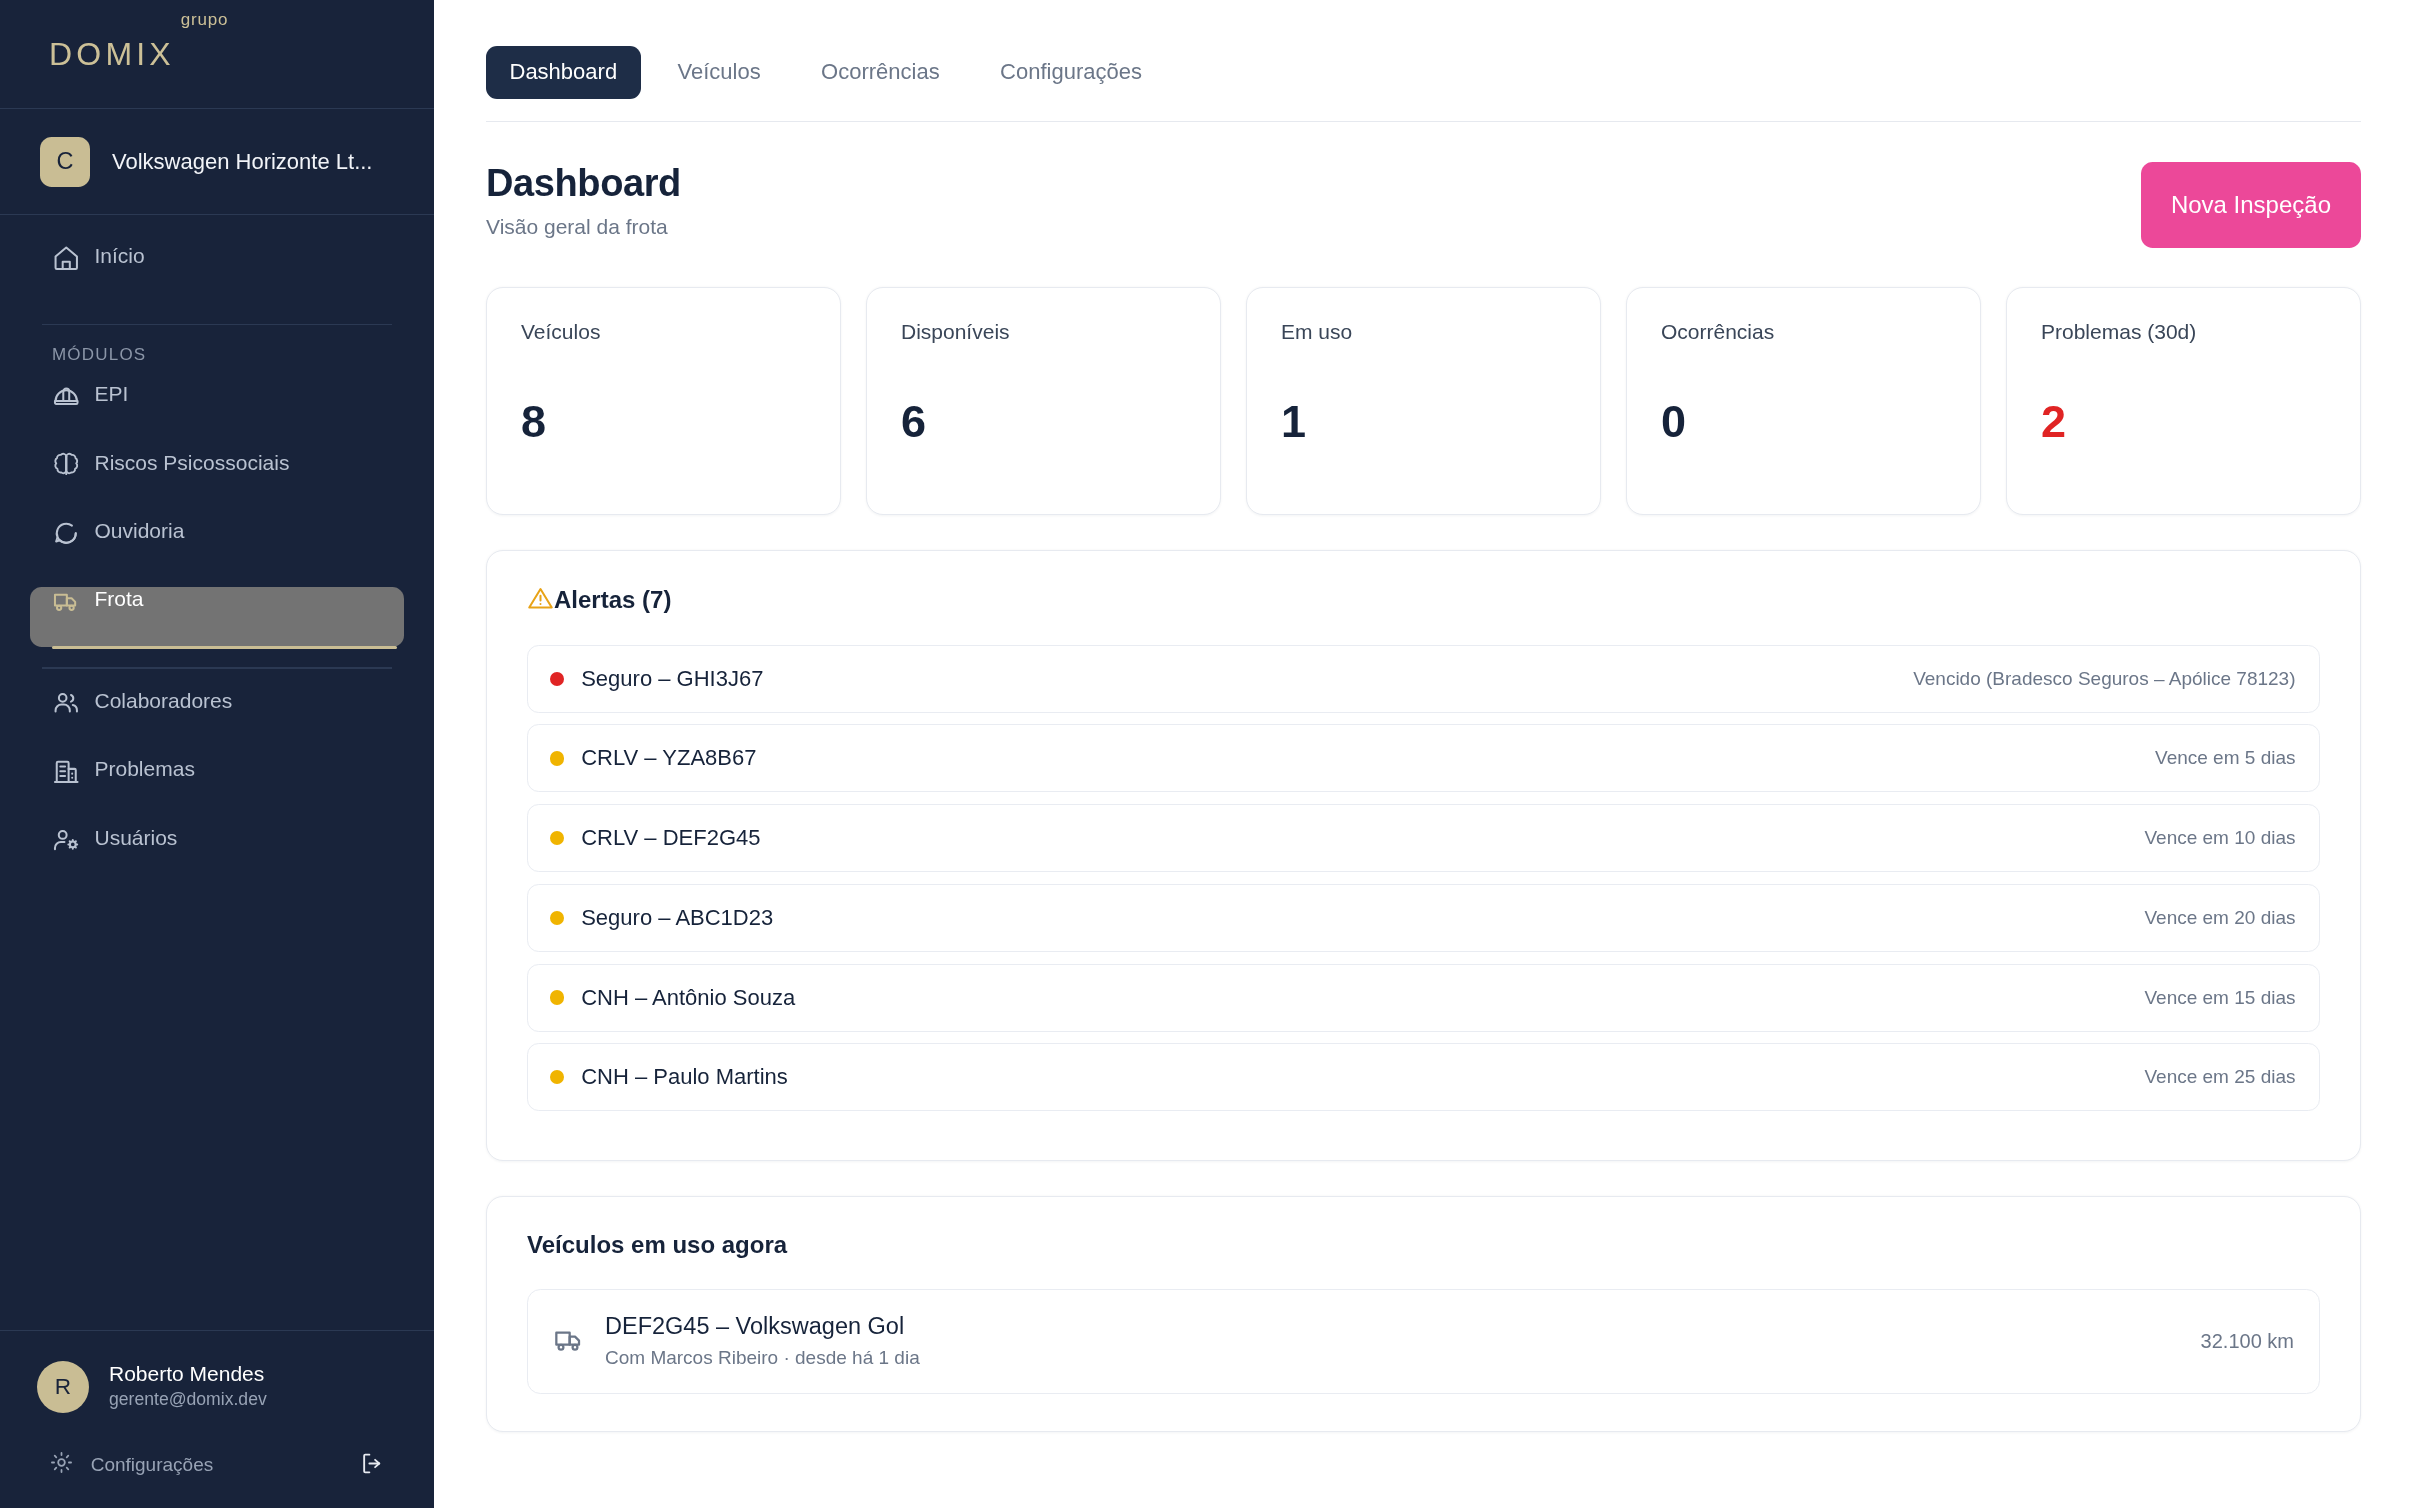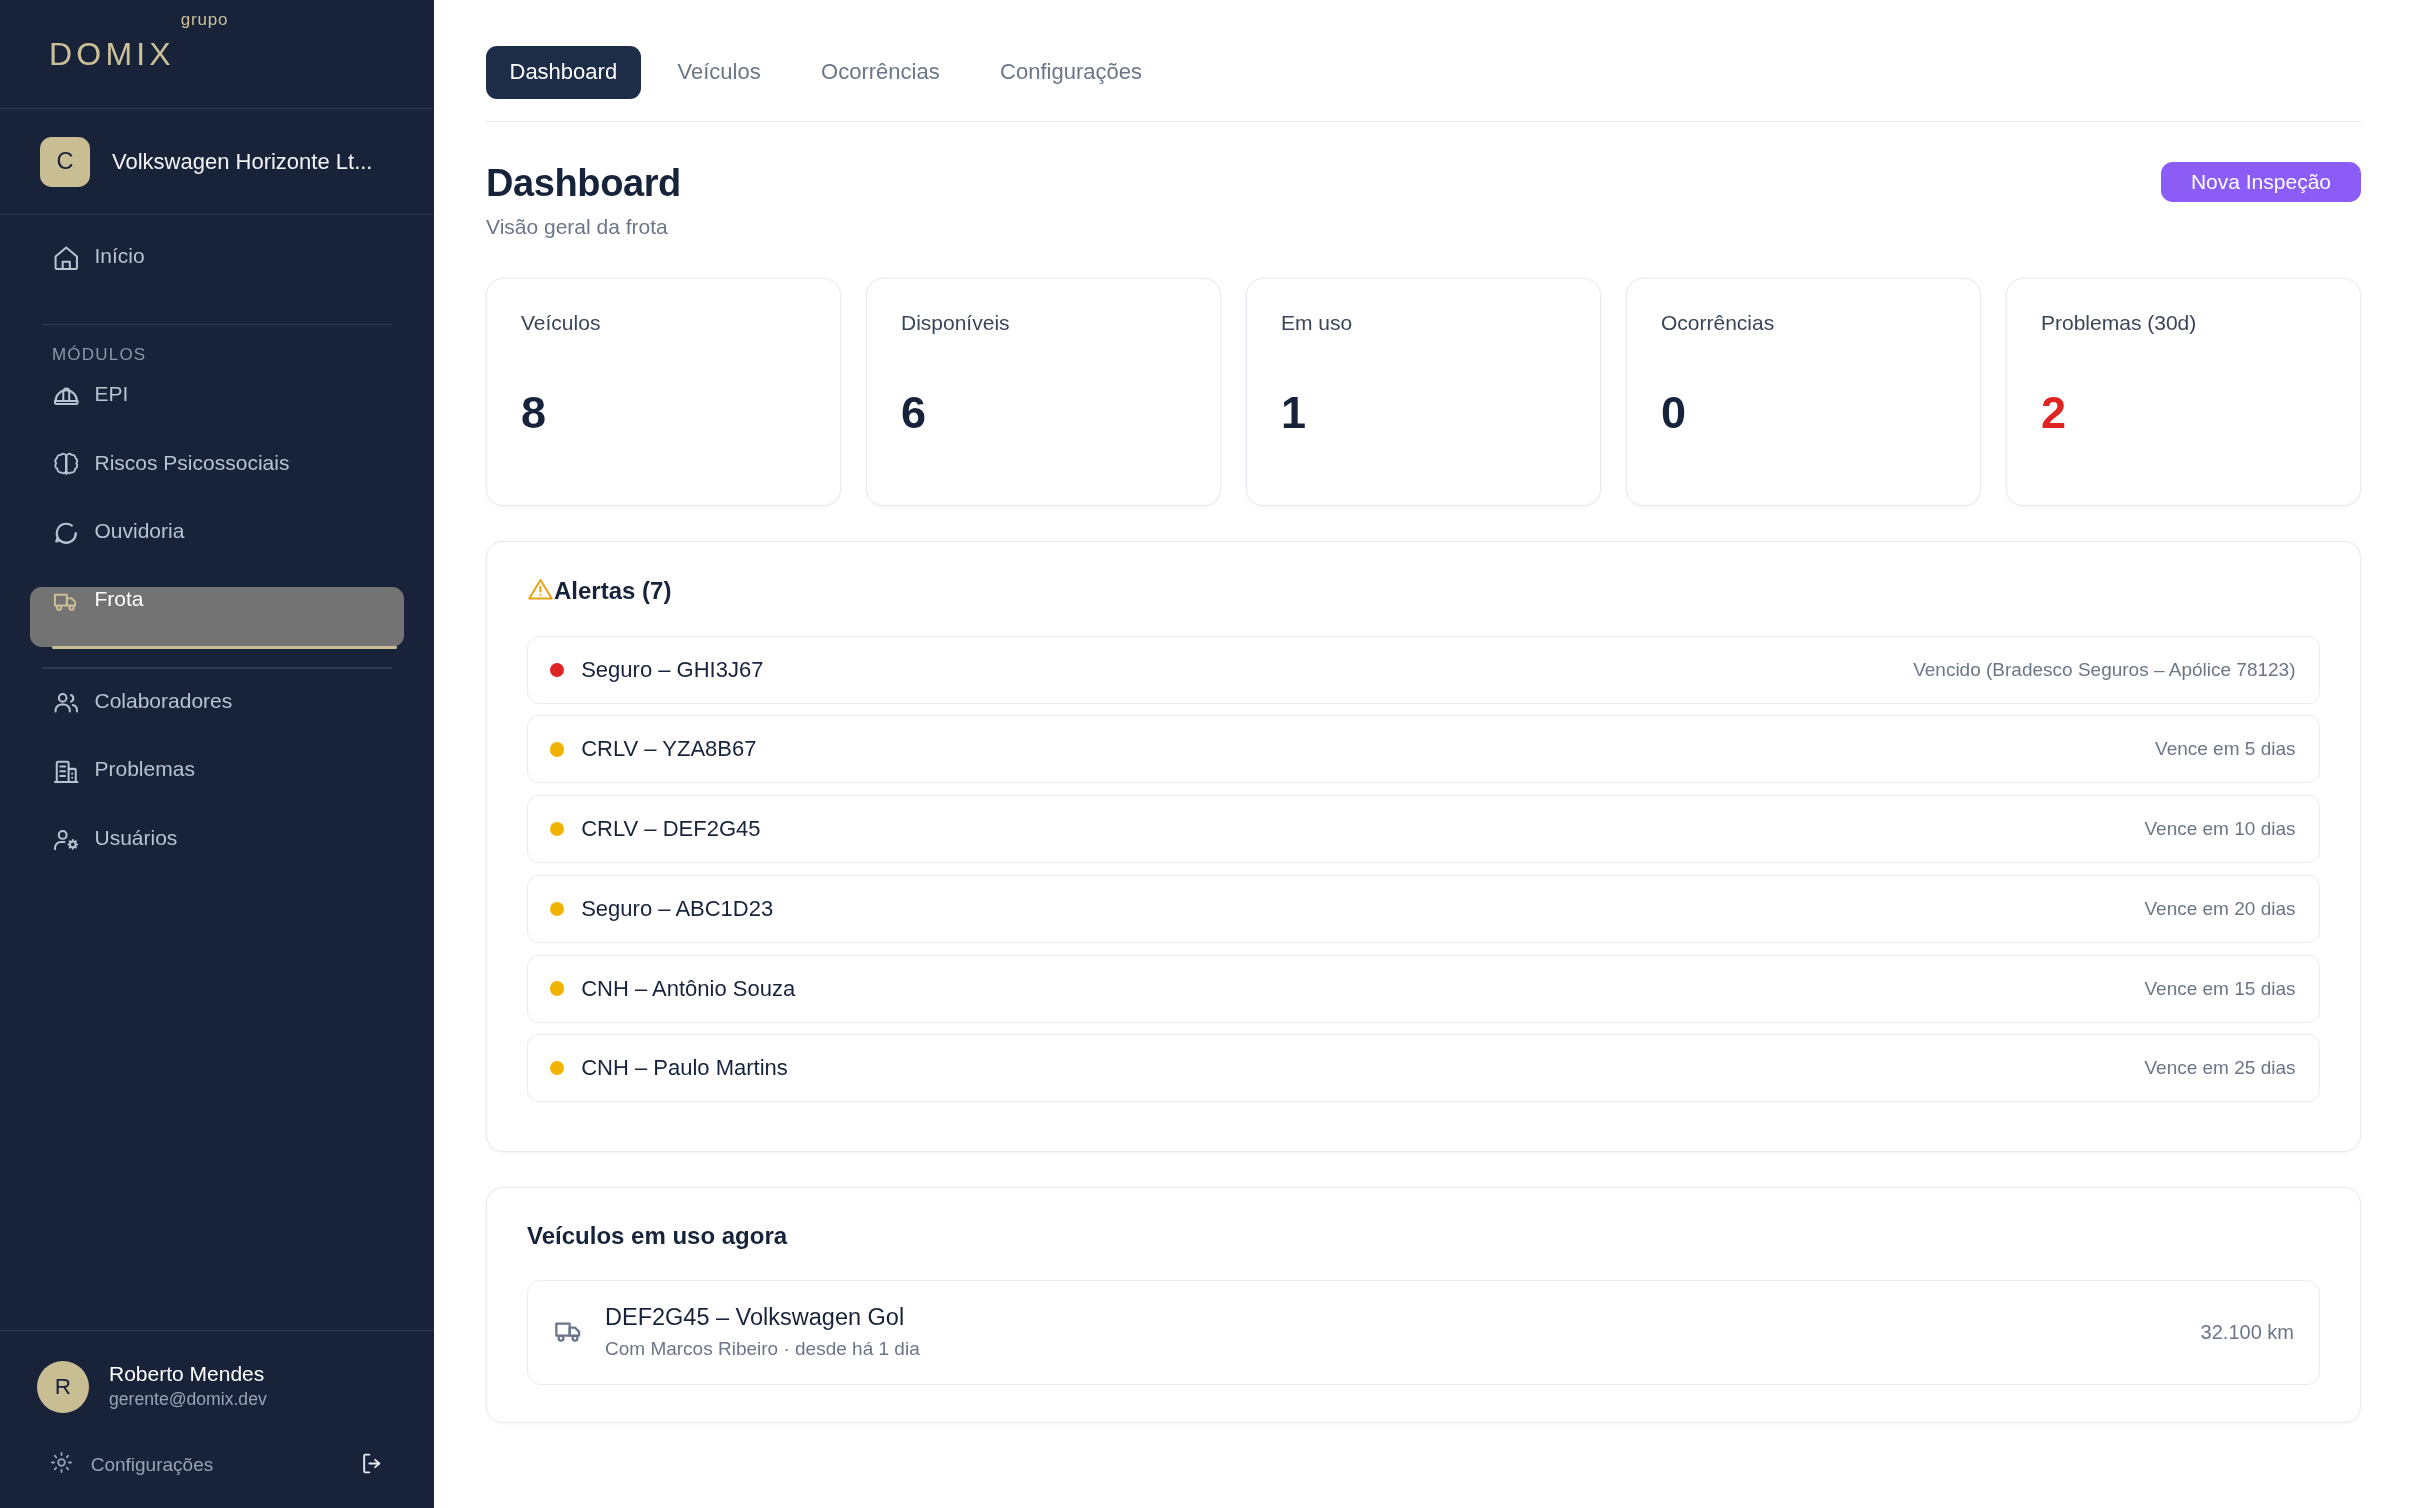--- a/index.html
+++ b/index.html
@@ -115,22 +115,22 @@
   }
   .tab.active { background: #1e2d47; color: #ffffff; }
 
   .page-head {
     display: flex; align-items: flex-start; justify-content: space-between;
     padding-top: 40px;
   }
   .page-title { font-size: 38px; font-weight: 700; color: #16233a; letter-spacing: -0.4px; }
   .page-sub { font-size: 21px; color: #6b7688; margin-top: 10px; }
   .primary-btn {
-    background: #8b5cf6; color: #ffffff;
-    font-size: 21px; padding: 8px 30px; border-radius: 11.7px;
+    background: #ec4899; color: #ffffff;
+    font-size: 24px; padding: 29px 30px; border-radius: 11.7px;
     border: none; cursor: pointer; font-family: inherit;
     white-space: nowrap;
   }
 
   .stats-row {
     display: flex; gap: 25px; margin-top: 39px;
   }
   .stat-card {
     flex: 1 1 0; background: #ffffff;
     border: 1.7px solid #e7eaf0; border-radius: 17px;

